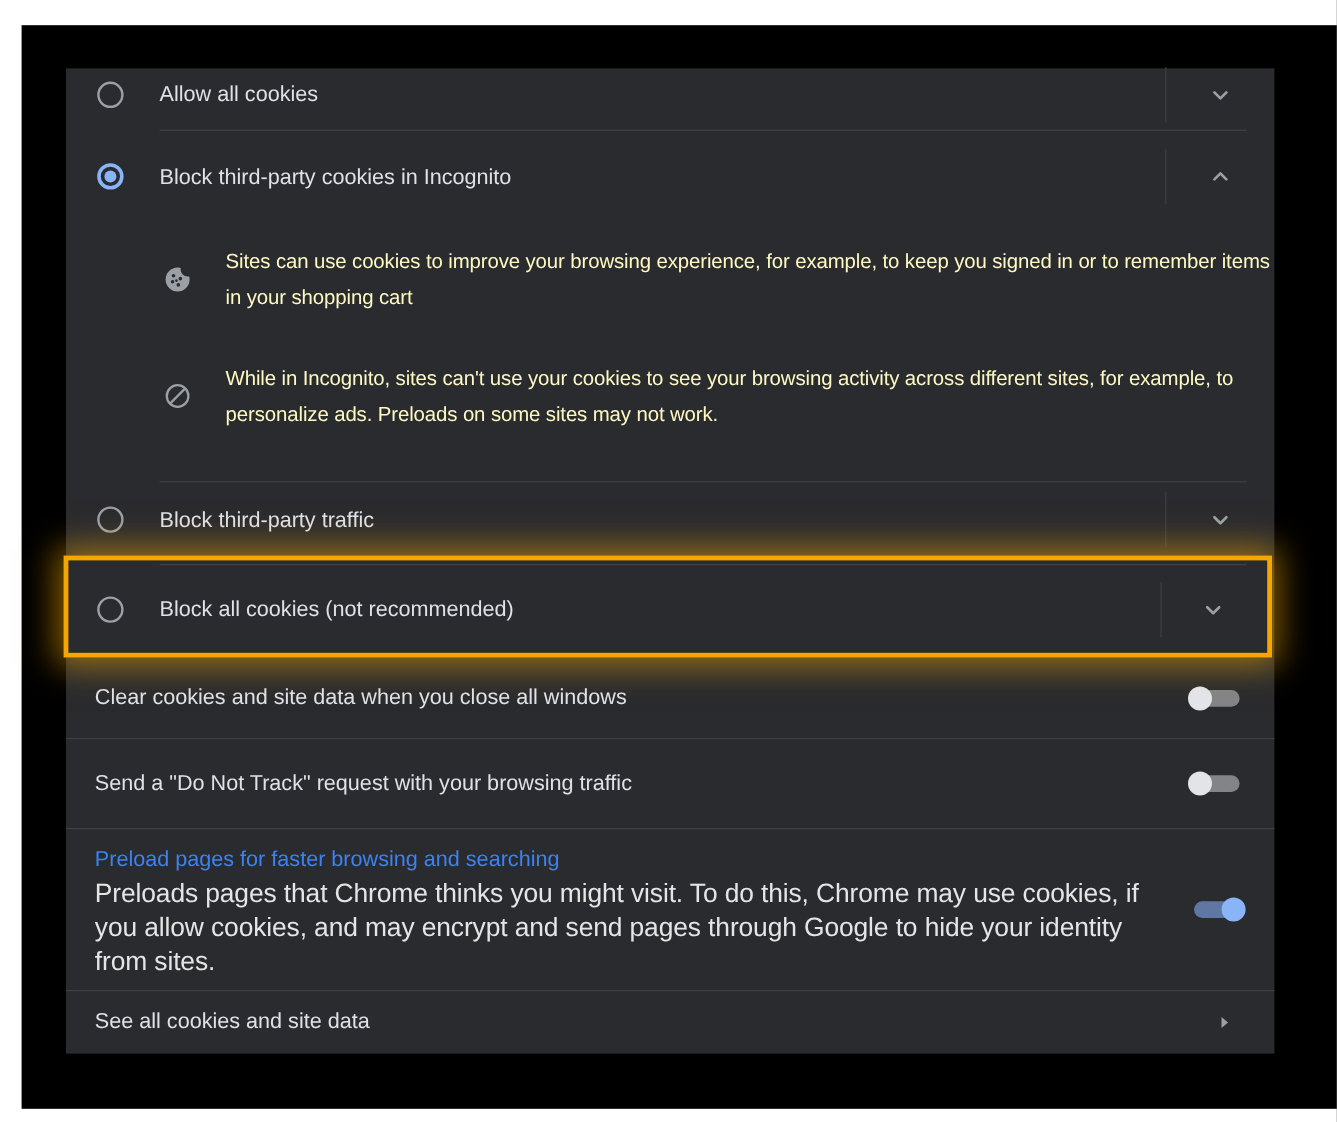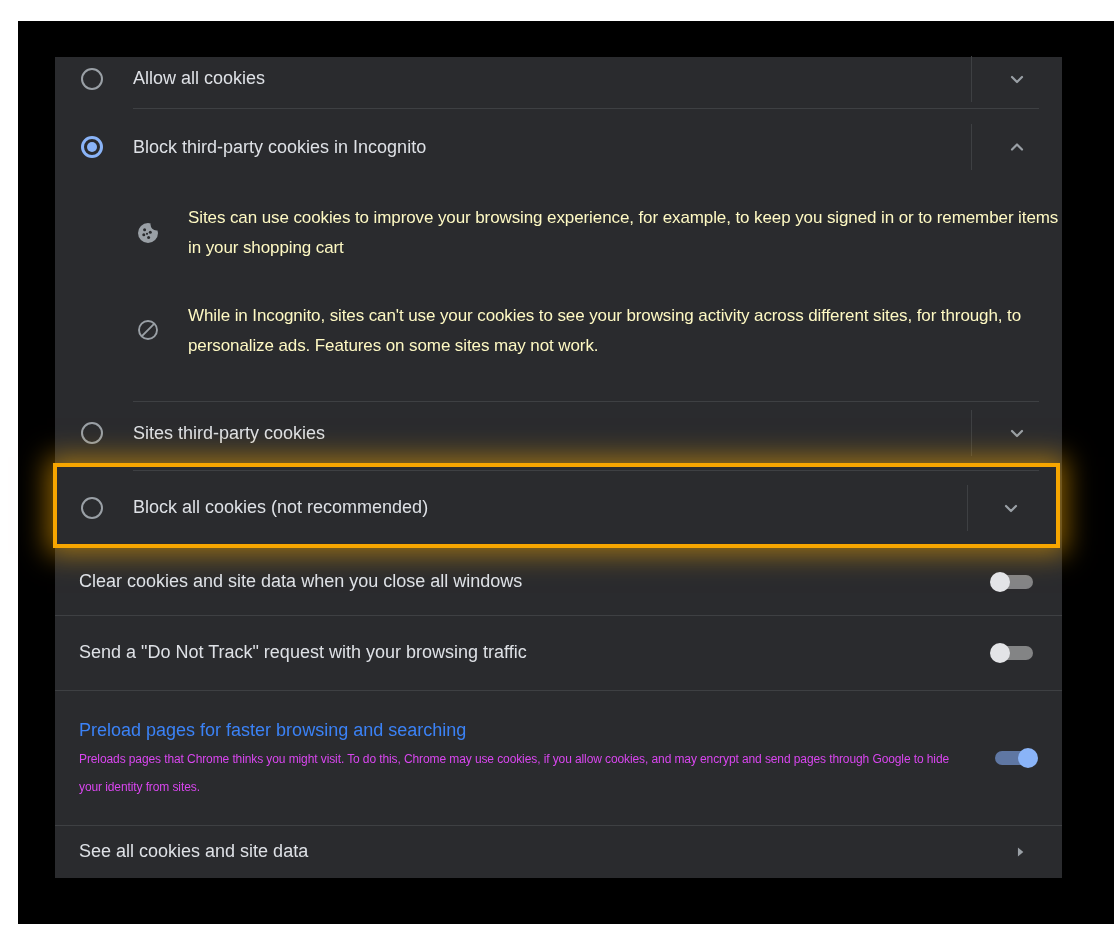--- a/index.html
+++ b/index.html
@@ -39,21 +39,21 @@
   .highlight-box .radio{left:24px;}
   .highlight-box .radio-label{left:76px;}
   .highlight-box .expand-divider{right:88px;}
 
   
   .setting-row{position:absolute;left:0;width:100%;box-sizing:border-box;
                display:flex;align-items:center;padding:0 24px;}
   .setting-label{color:#dee1e6;font-size:18px;flex:1;}
   .setting-stack{flex:1;padding-right:30px;}
   .setting-title{color:#3b82f6;font-size:18px;line-height:30px;}
-  .setting-desc{color:#d946ef;font-size:12px;line-height:28px;letter-spacing:-0.1px;max-width:880px;}
+  .setting-desc{color:#e5e5e5;font-size:22px;line-height:28px;letter-spacing:-0.1px;max-width:880px;}
 
   
   .toggle{position:relative;width:48px;height:22px;flex:none;cursor:pointer;}
   .toggle .track{position:absolute;left:5px;right:5px;top:4px;height:14px;border-radius:7px;}
   .toggle .knob{position:absolute;top:1px;width:20px;height:20px;border-radius:50%;}
   .toggle.off .track{background:rgba(255,255,255,0.42);}
   .toggle.off .knob{left:0;background:#e3e4e7;}
   .toggle.on .track{background:#5f77a3;}
   .toggle.on .knob{right:0;background:#8ab4f8;}
 
@@ -97,27 +97,27 @@
       <circle cx="7.8" cy="13.8" r="1.5" fill="#2a2b2e"></circle>
       <circle cx="12.6" cy="16.4" r="1.5" fill="#2a2b2e"></circle>
       <circle cx="11" cy="12.8" r="1.1" fill="#2a2b2e"></circle>
     </svg>
     <div class="detail-text" style="top:146px;">Sites can use cookies to improve your browsing experience, for example, to keep you signed in or to remember items in your shopping cart</div>
 
     <svg class="detail-icon" style="top:261px;" width="24" height="24" viewBox="0 0 24 24">
       <circle cx="12" cy="12" r="9" fill="none" stroke="#9aa0a6" stroke-width="1.9"></circle>
       <line x1="5.9" y1="18.1" x2="18.1" y2="5.9" stroke="#9aa0a6" stroke-width="1.9"></line>
     </svg>
-    <div class="detail-text" style="top:244px;">While in Incognito, sites can't use your cookies to see your browsing activity across different sites, for through, to personalize ads. Features on some sites may not work.</div>
+    <div class="detail-text" style="top:244px;">While in Incognito, sites can't use your cookies to see your browsing activity across different sites, for example, to personalize ads. Preloads on some sites may not work.</div>
 
     <div class="sep-inset" style="top:344px;"></div>
 
     <div class="radio-row" style="top:345px;height:62px;">
       <span class="radio"></span>
-      <span class="radio-label">Sites third-party cookies</span>
+      <span class="radio-label">Block third-party traffic</span>
       <span class="expand-divider"></span>
       <button class="expand-btn">
         <svg width="24" height="24" viewBox="0 0 24 24">
           <path d="M7 10 L12 15 L17 10" fill="none" stroke="#9aa0a6" stroke-width="2.2" stroke-linecap="round" stroke-linejoin="round"></path>
         </svg>
       </button>
     </div>
 
     <div class="highlight-box">
       <div class="sep-inset"></div>

